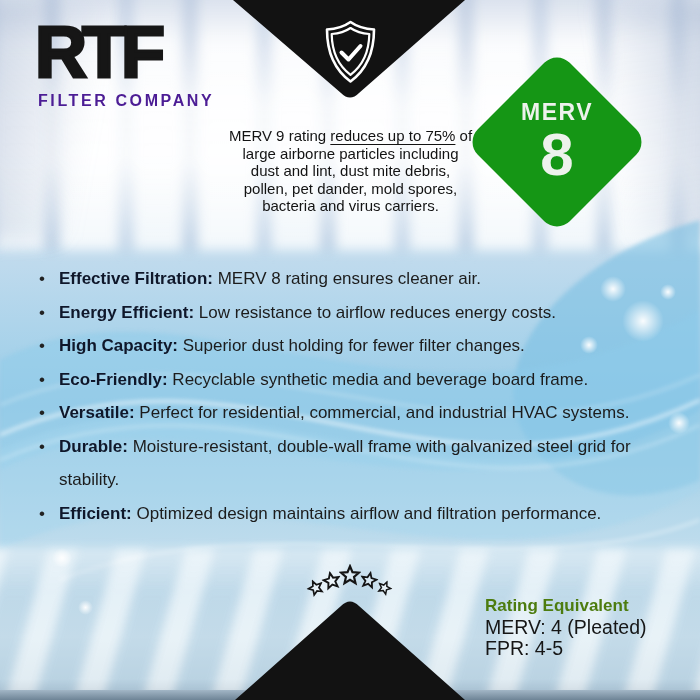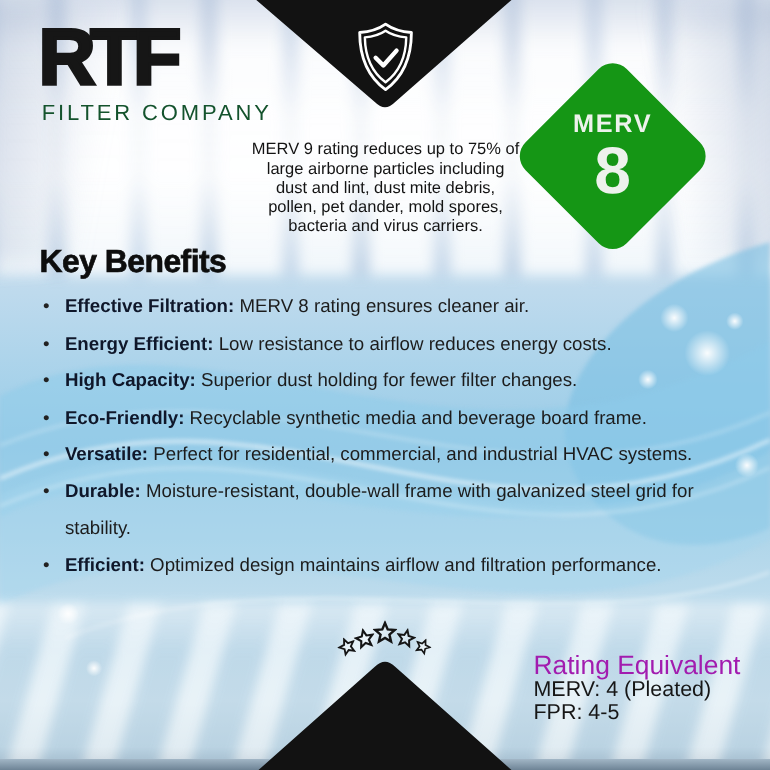--- a/index.html
+++ b/index.html
@@ -27,26 +27,26 @@
     background:radial-gradient(circle,rgba(255,255,255,.95) 0%,rgba(255,255,255,0) 70%);}
 
   
   .ribbon-top{position:absolute;left:0;top:0;width:700px;height:106px;}
   .shield{position:absolute;left:324px;top:19px;}
 
   
   .logo{position:absolute;left:35px;top:16px;}
   .logo-main{font-size:72px;font-weight:700;color:#161616;letter-spacing:-5px;line-height:1;
     -webkit-text-stroke:3px #161616;}
-  .logo-sub{font-size:20px;font-weight:400;color:#14532d;letter-spacing:2.6px;margin-top:4px;margin-left:3px;}
+  .logo-sub{font-size:16px;font-weight:700;color:#4c1d95;letter-spacing:2.6px;margin-top:4px;margin-left:3px;}
 
   
   .banner-text{position:absolute;left:228px;top:112px;width:245px;text-align:center;
     font-size:15px;line-height:17.6px;color:#131313;font-weight:400;}
-  .banner-text .u{text-underline-offset:3px;}
+  .banner-text .u{text-decoration:underline;text-underline-offset:3px;}
 
   
   .diamond{position:absolute;left:492px;top:77px;width:130px;height:130px;background:#159615;
     border-radius:18px;transform:rotate(45deg);}
   .diamond-inner{position:absolute;inset:0;transform:rotate(-45deg);display:flex;flex-direction:column;
     align-items:center;justify-content:center;color:#edf2ec;}
   .diamond-merv{font-size:23px;font-weight:700;letter-spacing:1.5px;line-height:1;}
   .diamond-num{font-size:60px;font-weight:700;line-height:.95;margin-top:2px;}
 
   
@@ -60,21 +60,21 @@
 
   
   .stars{position:absolute;left:305px;top:564px;width:92px;height:42px;}
   .star{position:absolute;}
 
   
   .ribbon-bottom{position:absolute;left:0;top:594px;width:700px;height:106px;}
 
   
   .rating{position:absolute;left:485px;top:595px;}
-  .rating-title{font-size:24px;font-weight:400;color:#a21caf;line-height:22px;}
+  .rating-title{font-size:17px;font-weight:700;color:#4d7c0f;line-height:22px;}
   .rating-line{font-size:19.5px;color:#161616;line-height:20.5px;}
 </style>
 </head>
 <body>
 
 <div class="canvas">
 
   <div class="bg-base"></div>
   <div class="bg-windows"></div>
   <div class="bg-corner-l"></div>
@@ -114,21 +114,20 @@
 
   <p class="banner-text"><span>MERV 9 rating </span><span class="u">reduces up to 75%</span><span> of large airborne particles including dust and lint, dust mite debris, pollen, pet dander, mold spores, bacteria and virus carriers.</span></p>
 
   <div class="diamond">
     <div class="diamond-inner">
       <div class="diamond-merv">MERV</div>
       <div class="diamond-num">8</div>
     </div>
   </div>
 
-  <div class="kb-title">Key Benefits</div>
   <ul class="kb-list">
     <li><span class="dot">•</span><b>Effective Filtration:</b><span> MERV 8 rating ensures cleaner air.</span></li>
     <li><span class="dot">•</span><b>Energy Efficient:</b><span> Low resistance to airflow reduces energy costs.</span></li>
     <li><span class="dot">•</span><b>High Capacity:</b><span> Superior dust holding for fewer filter changes.</span></li>
     <li><span class="dot">•</span><b>Eco-Friendly:</b><span> Recyclable synthetic media and beverage board frame.</span></li>
     <li><span class="dot">•</span><b>Versatile:</b><span> Perfect for residential, commercial, and industrial HVAC systems.</span></li>
     <li><span class="dot">•</span><b>Durable:</b><span> Moisture-resistant, double-wall frame with galvanized steel grid for stability.</span></li>
     <li><span class="dot">•</span><b>Efficient:</b><span> Optimized design maintains airflow and filtration performance.</span></li>
   </ul>
 

